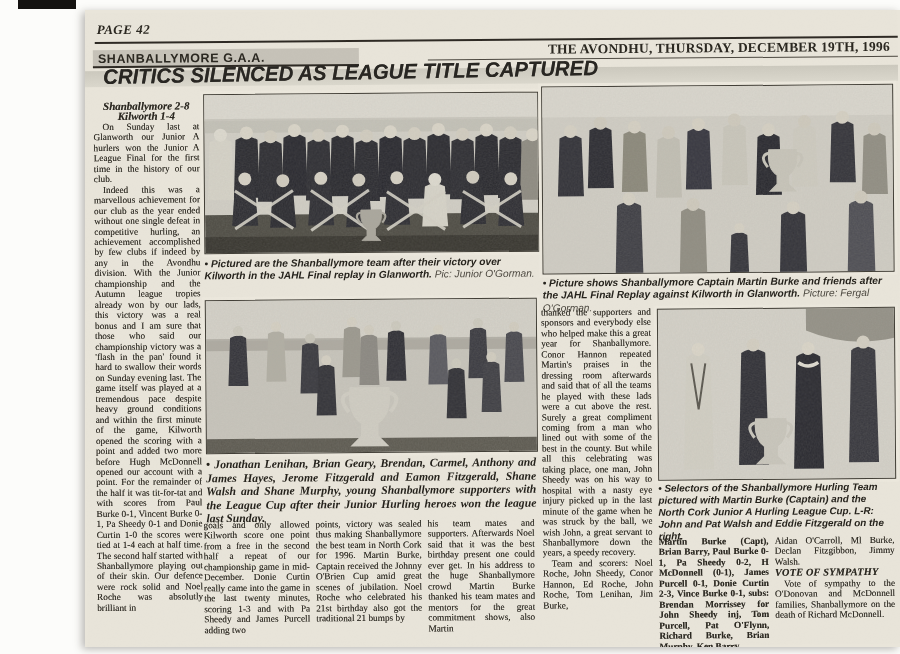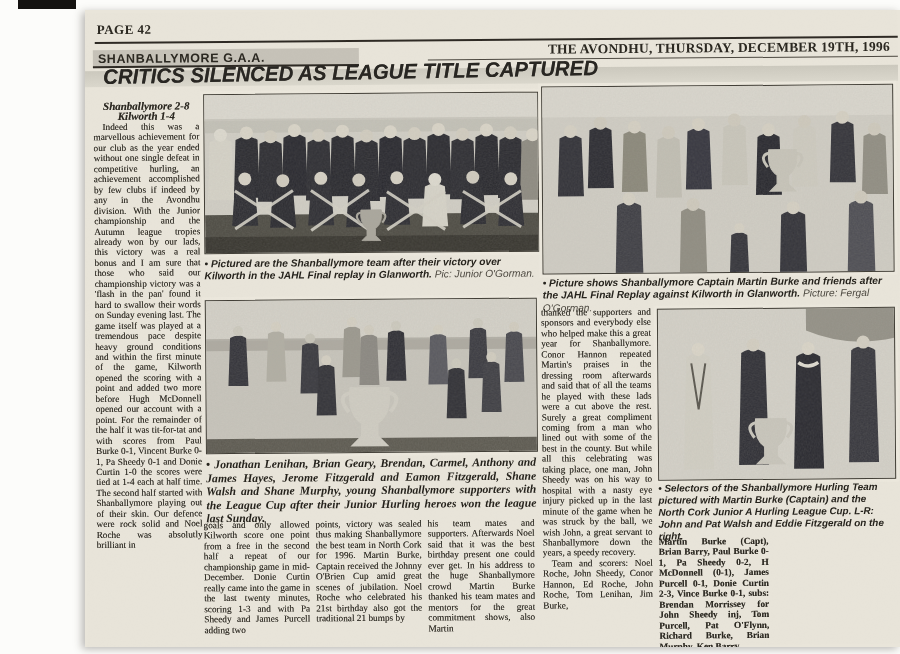--- a/index.html
+++ b/index.html
@@ -3,21 +3,21 @@
 <meta charset="utf-8">
 <style>
   html,body{margin:0;padding:0;background:#ffffff;}
   .scan{position:relative;width:900px;height:654px;background:#fcfcfa;overflow:hidden;
         font-family:"Liberation Serif",serif;color:#29261f;}
   .corner-mark{position:absolute;left:18px;top:0;width:58px;height:9px;background:#141210;}
   .page{position:absolute;left:85px;top:10px;width:815px;height:637px;background:#e9e5da;
         box-shadow:-3px 2px 8px rgba(60,55,45,.35);overflow:hidden;}
   .inner{position:absolute;inset:0;transform:rotate(-0.45deg);transform-origin:50% 50%;}
 
-  .pagenum{position:absolute;left:14px;top:9px;font-weight:bold;font-size:13px;letter-spacing:.5px;}
+  .pagenum{position:absolute;left:14px;top:9px;font-weight:bold;font-size:13px;letter-spacing:.5px;font-style:italic;}
   .rule-top{position:absolute;left:12px;right:0;top:29px;height:2px;background:#2c2822;}
   .masthead{position:absolute;right:8px;top:32px;font-weight:bold;font-size:13.5px;letter-spacing:.2px;}
   .rule-2{position:absolute;left:345px;right:0;top:49px;height:1px;background:#4a463e;}
   .secbar{position:absolute;left:10px;top:37px;width:266px;height:18px;background:#c6c2b8;
           border-bottom:2px solid #2c2822;font-family:"Liberation Sans",sans-serif;
           font-weight:bold;font-size:12.5px;letter-spacing:.6px;padding:2px 0 0 5px;box-sizing:border-box;}
   .hband{position:absolute;left:0;right:0;top:58px;height:16px;
          background:linear-gradient(180deg,#ccc9be,#dbd8cd);}
   .headline{position:absolute;left:20px;top:52px;width:520px;white-space:nowrap;
             font-family:"Liberation Sans",sans-serif;font-style:italic;font-weight:bold;
@@ -77,20 +77,21 @@
       <div class="rule-top"></div>
       <div class="masthead">THE AVONDHU, THURSDAY, DECEMBER 19TH, 1996</div>
       <div class="rule-2"></div>
       <div class="secbar">SHANBALLYMORE G.A.A.</div>
       <div class="hband"></div>
       <div class="headline">CRITICS SILENCED AS LEAGUE TITLE CAPTURED</div>
 
       <div class="col" style="left:10px;top:87px;width:106px;height:549px;">
         <p class="score">Shanballymore 2-8</p>
         <p class="score" style="margin-top:-2px">Kilworth 1-4</p>
+        <p>On Sunday last at Glanworth our Junior A hurlers won the Junior A League Final for the first time in the history of our club.</p>
         <p>Indeed this was a marvellous achievement for our club as the year ended without one single defeat in competitive hurling, an achievement accomplished by few clubs if indeed by any in the Avondhu division. With the Junior championship and the Autumn league tropies already won by our lads, this victory was a real bonus and I am sure that those who said our championship victory was a 'flash in the pan' found it hard to swallow their words on Sunday evening last. The game itself was played at a tremendous pace despite heavy ground conditions and within the first minute of the game, Kilworth opened the scoring with a point and added two more before Hugh McDonnell opened our account with a point. For the remainder of the half it was tit-for-tat and with scores from Paul Burke 0-1, Vincent Burke 0-1, Pa Sheedy 0-1 and Donie Curtin 1-0 the scores were tied at 1-4 each at half time. The second half started with Shanballymore playing out of their skin. Our defence were rock solid and Noel Roche was absolutly brilliant in</p>
       </div>
 
       <div class="photo" style="left:120px;top:82px;width:333px;height:158px;">
         <svg viewBox="0 0 333 158" preserveAspectRatio="none">
           <rect width="333" height="158" fill="#d3d0c7"></rect>
           <rect width="333" height="26" fill="#dedbd2"></rect>
           <rect y="24" width="333" height="14" fill="#b8b5ab" opacity="0.5"></rect>
           <rect y="120" width="333" height="38" fill="#4a4840"></rect>
           <rect y="142" width="333" height="16" fill="#33312b"></rect>
@@ -272,20 +273,25 @@
           <use href="#trophy" transform="translate(112,110) scale(1.25)" fill="#cbc8be" stroke="#cbc8be"></use>
           <rect width="236" height="170" filter="url(#grain)" opacity="0.45"></rect>
         </svg>
       </div>
 
       <div class="cap cap-sm" style="left:572px;top:474px;width:236px;">• Selectors of the Shanballymore Hurling Team pictured with Martin Burke (Captain) and the North Cork Junior A Hurling League Cup. L-R: John and Pat Walsh and Eddie Fitzgerald on the right.</div>
 
       <div class="col" style="left:572px;top:528px;width:110px;height:116px;font-weight:bold;">
         <p class="noindent">Martin Burke (Capt), Brian Barry, Paul Burke 0-1, Pa Sheedy 0-2, H McDonnell (0-1), James Purcell 0-1, Donie Curtin 2-3, Vince Burke 0-1, subs: Brendan Morrissey for John Sheedy inj, Tom Purcell, Pat O'Flynn, Richard Burke, Brian Murphy, Ken Barry,</p>
       </div>
+      <div class="col" style="left:688px;top:528px;width:120px;height:116px;">
+        <p class="noindent">Aidan O'Carroll, Ml Burke, Declan Fitzgibbon, Jimmy Walsh.</p>
+        <p class="sym-h">VOTE OF SYMPATHY</p>
+        <p>Vote of sympathy to the O'Donovan and McDonnell families, Shanballymore on the death of Richard McDonnell.</p>
+      </div>
 
       <svg class="pgrain" width="815" height="637">
         <rect width="815" height="637" filter="url(#grain)"></rect>
       </svg>
 
     </div>
   </div>
 </div>
 
 </body></html>

